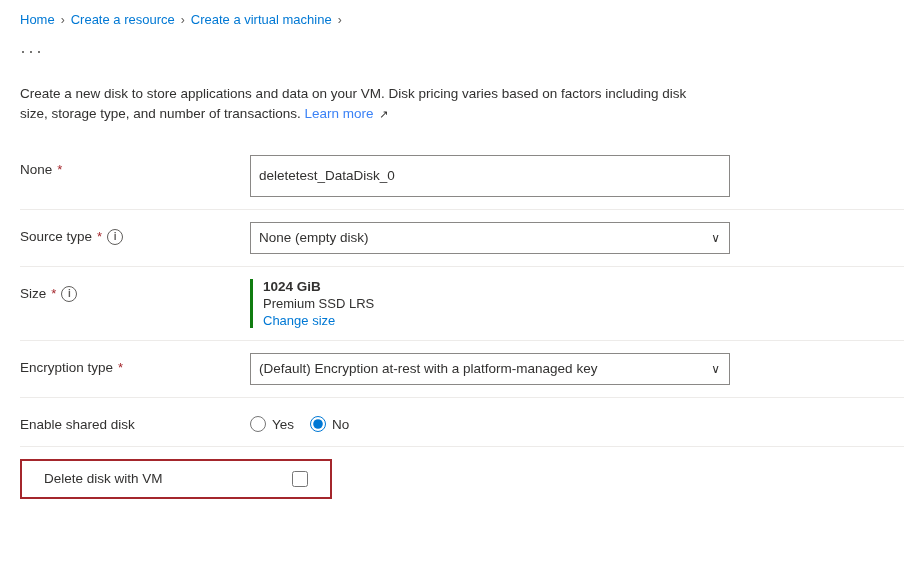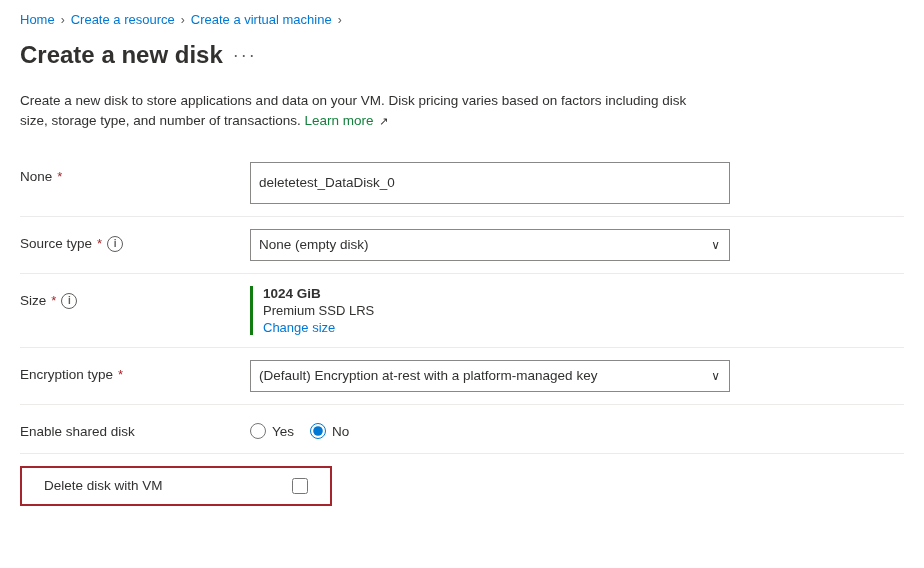--- a/index.html
+++ b/index.html
@@ -46,21 +46,21 @@
     }
 
     .description {
       padding: 6px 20px 20px 20px;
       font-size: 13.5px;
       color: #323130;
       max-width: 720px;
       line-height: 1.5;
     }
     .description a {
-      color: #15803d;
+      color: #3b82f6;
       text-decoration: none;
     }
     .ext-link-icon {
       font-size: 11px;
       margin-left: 2px;
     }
 
     .form-section {
       padding: 0 20px;
     }
@@ -218,21 +218,20 @@
 <nav class="breadcrumb">
   <a href="#">Home</a>
   <span class="breadcrumb-sep">›</span>
   <a href="#">Create a resource</a>
   <span class="breadcrumb-sep">›</span>
   <a href="#">Create a virtual machine</a>
   <span class="breadcrumb-sep">›</span>
 </nav>
 
 <div class="page-header">
-  <h1 class="page-title">Create a new disk</h1>
   <span class="more-icon">···</span>
 </div>
 
 <div class="description">
   <span>Create a new disk to store applications and data on your VM. Disk pricing varies based on factors including disk size, storage type, and number of transactions.</span>
   <a href="#">Learn more</a>
   <span class="ext-link-icon">↗</span>
 </div>
 
 <div class="form-section">

